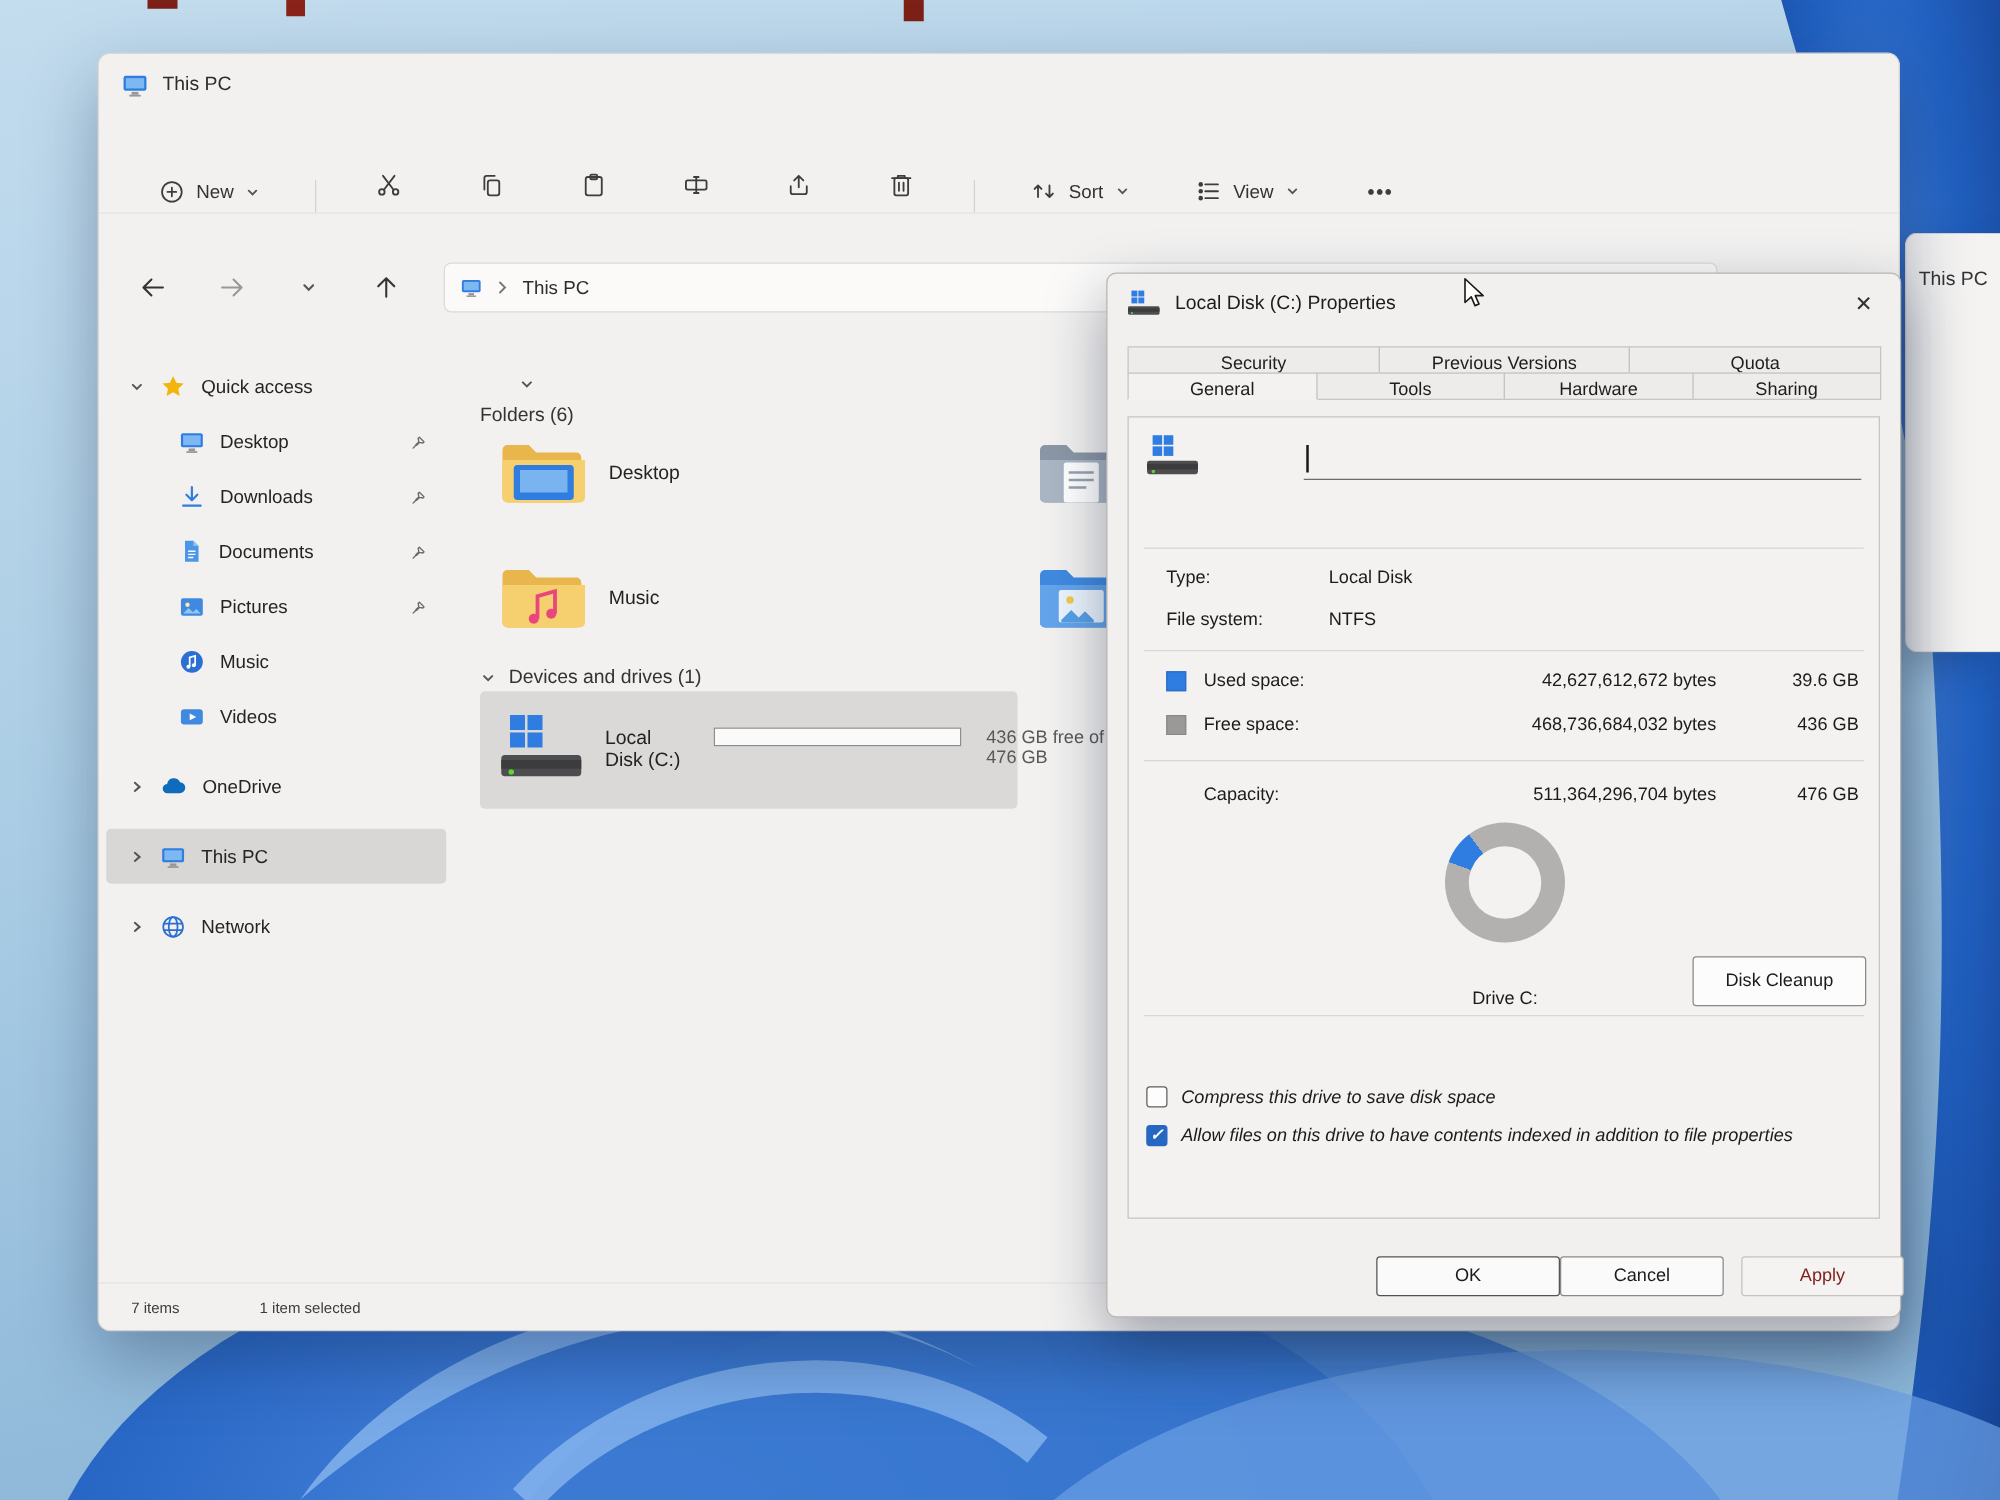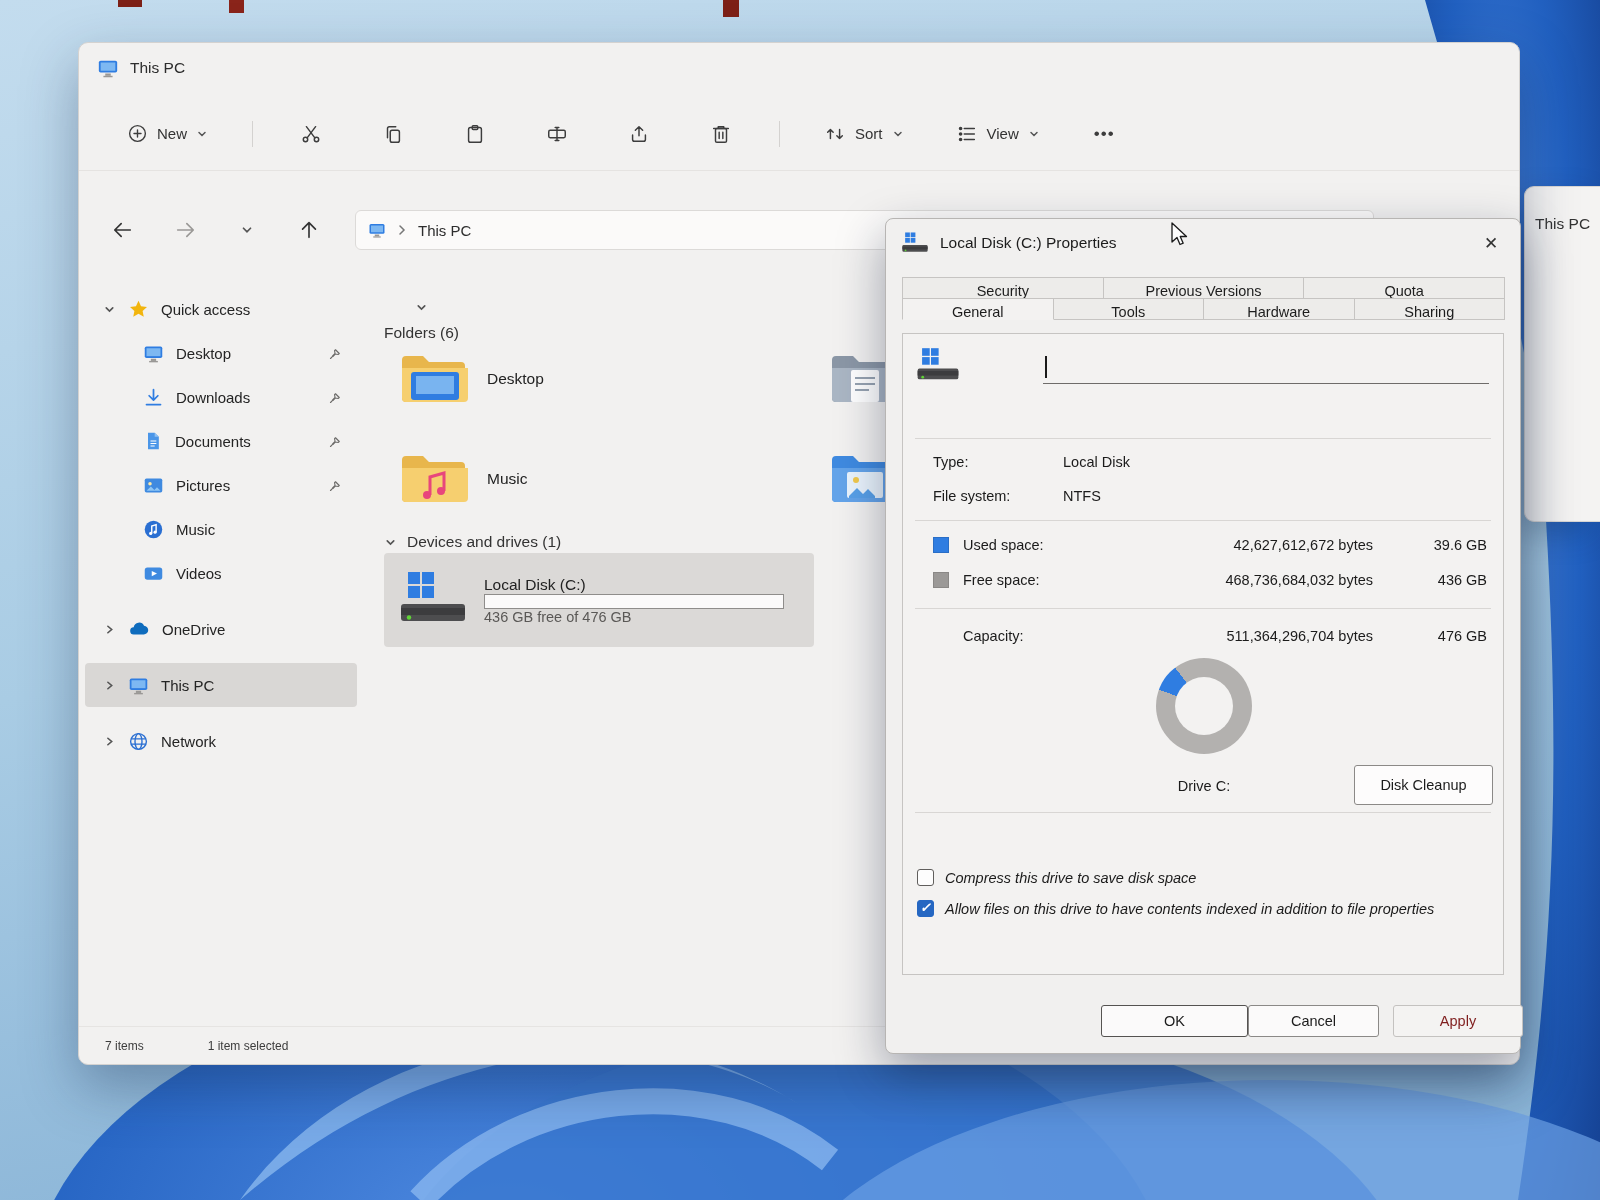--- a/index.html
+++ b/index.html
@@ -21,21 +21,21 @@
     box-shadow:-10px 12px 30px rgba(10,30,60,.25); padding:28px 0 0 10px;
     font-size:15.5px; color:#333; overflow:hidden; white-space:nowrap; }
 
   
   .explorer { position:absolute; left:78px; top:42px; width:1442px; height:1023px; z-index:2;
     background:#f2f1f0; border:1px solid #d4d2d0; border-radius:10px; overflow:hidden;
     box-shadow:0 22px 55px rgba(20,40,75,.35); }
 
   .titlebar { position:absolute; top:0; left:0; right:0; height:50px; display:flex; align-items:center; padding-left:18px; gap:11px; font-size:15.5px; color:#2d2d2d; }
 
-  .toolbar { position:absolute; top:54px; left:0; right:0; height:74px; display:flex; align-items:center; padding-left:40px; gap:36px; border-bottom:1px solid #e5e3e1; }
+  .toolbar { position:absolute; top:54px; left:0; right:0; height:74px; display:flex; align-items:flex-end; padding-left:40px; gap:36px; border-bottom:1px solid #e5e3e1; }
   .new-btn, .sort-btn, .view-btn { display:flex; align-items:center; gap:9px; background:transparent; border:none; font-size:15px; color:#333; padding:6px 8px; border-radius:4px; }
   .icon-btn { width:44px; height:44px; display:flex; align-items:center; justify-content:center; background:transparent; border:none; border-radius:4px; }
   .tdiv { width:1px; height:26px; background:#d4d2d0; }
   .more-btn { background:transparent; border:none; font-size:17px; color:#3d3d3d; letter-spacing:1px; padding:6px 10px; }
   .tbgroup { display:flex; align-items:center; gap:38px; }
 
   .navbar { position:absolute; top:158px; left:0; right:0; height:58px; display:flex; align-items:center; padding-left:28px; gap:30px; }
   .nav-btn { background:transparent; border:none; width:32px; height:32px; display:flex; align-items:center; justify-content:center; border-radius:4px; }
   .addressbar { flex:1; margin-right:145px; height:40px; border:1px solid #dcdad8; background:#fbfaf9; border-radius:6px; display:flex; align-items:center; padding:0 12px; gap:10px; font-size:15px; color:#2d2d2d; }
 
@@ -46,21 +46,21 @@
   .side-item.gap-top { margin-top:12px; }
   .side-item.selected { background:#d9d7d5; border-radius:4px; margin-left:6px; margin-right:14px; padding-left:18px; }
 
   .content { position:absolute; left:295px; top:236px; right:0; bottom:40px; }
   .sec-h { position:absolute; left:10px; display:flex; align-items:center; gap:10px; font-size:15.5px; color:#333; }
   #folders-h { top:22px;flex-direction:column; }
   #devices-h { top:254px; }
   .tile { position:absolute; width:430px; height:100px; display:flex; align-items:center; padding-left:25px; gap:16px; font-size:15.5px; color:#222; }
   .t1 { left:0; top:50px; } .t2 { left:430px; top:50px; } .t3 { left:0; top:150px; } .t4 { left:430px; top:150px; }
   .drive-tile { position:absolute; left:10px; top:274px; width:430px; height:94px; background:#dbd9d7; border-radius:4px; display:flex; align-items:center; padding-left:16px; gap:18px; }
-  .drive-info { display:flex; flex-direction:column; gap:0; font-size:15.5px; color:#222; }
+  .drive-info { display:flex; flex-direction:row; gap:20px; font-size:15.5px; color:#222; }
   .bar { width:300px; height:15px; border:1px solid #8f8d8b; background:#fbfafa; }
   .bar-fill { width:7%; height:100%; background:#2f7de1; }
   .free-text { font-size:14.5px; color:#5a5856; }
 
   .statusbar { position:absolute; left:0; right:0; bottom:0; height:38px; display:flex; align-items:center; padding-left:26px; gap:64px; font-size:12px; color:#3c3c3c; border-top:1px solid #e6e4e2; }
 
   
   .dialog { position:absolute; left:885px; top:218px; width:636px; height:836px; z-index:5;
     background:#f1f0ef; border:1px solid #b7b5b3; border-radius:8px;
     box-shadow:0 18px 48px rgba(15,25,55,.38); }
@@ -92,21 +92,21 @@
   .sw-used { background:#2f7de1; border:1px solid #2a6ec6; }
   .sw-free { background:#9b9997; border:1px solid #8a8886; }
   .sw-none { background:transparent; border:none; }
   .sl { width:146px; }
   .sb { flex:1; text-align:right; padding-right:30px; }
   .ss { width:84px; text-align:right; }
 
   .donut { position:absolute; left:253px; top:324px; width:96px; height:96px; border-radius:50%;
     background:conic-gradient(#b3b1af 0deg 290deg, #2f7de1 290deg 323deg, #b3b1af 323deg 360deg); }
   .donut::after { content:""; position:absolute; inset:19px; border-radius:50%; background:#f3f2f1; }
-  .drivec { position:absolute; left:226px; top:444px; width:150px; text-align:center; font-size:14.5px; color:#1b1b1b; }
+  .drivec { position:absolute; left:226px; top:457px; width:150px; text-align:center; font-size:14.5px; color:#1b1b1b; }
   .cleanup-btn { position:absolute; left:451px; top:431px; width:139px; height:40px; background:#fdfcfc; border:1px solid #8b8987; border-radius:3px; font-size:14.5px; color:#1b1b1b; }
 
   .cbrow { position:absolute; left:14px; display:flex; gap:11px; font-size:14.5px; color:#1b1b1b; align-items:flex-start; line-height:1.45;font-style:italic; }
   #cb-compress { top:534px; }
   #cb-index { top:565px; }
   #cb-index .cb-label { max-width:520px; }
   .cb { width:17px; height:17px; border:1.6px solid #605e5c; border-radius:3px; background:#fdfdfd; flex:none; margin-top:1px; position:relative; }
   .cb.checked { background:#2567c2; border-color:#2567c2; }
   .cb.checked::after { content:"\2713"; color:#fff; position:absolute; left:2px; top:-2px; font-size:13px; font-weight:bold; }
 

